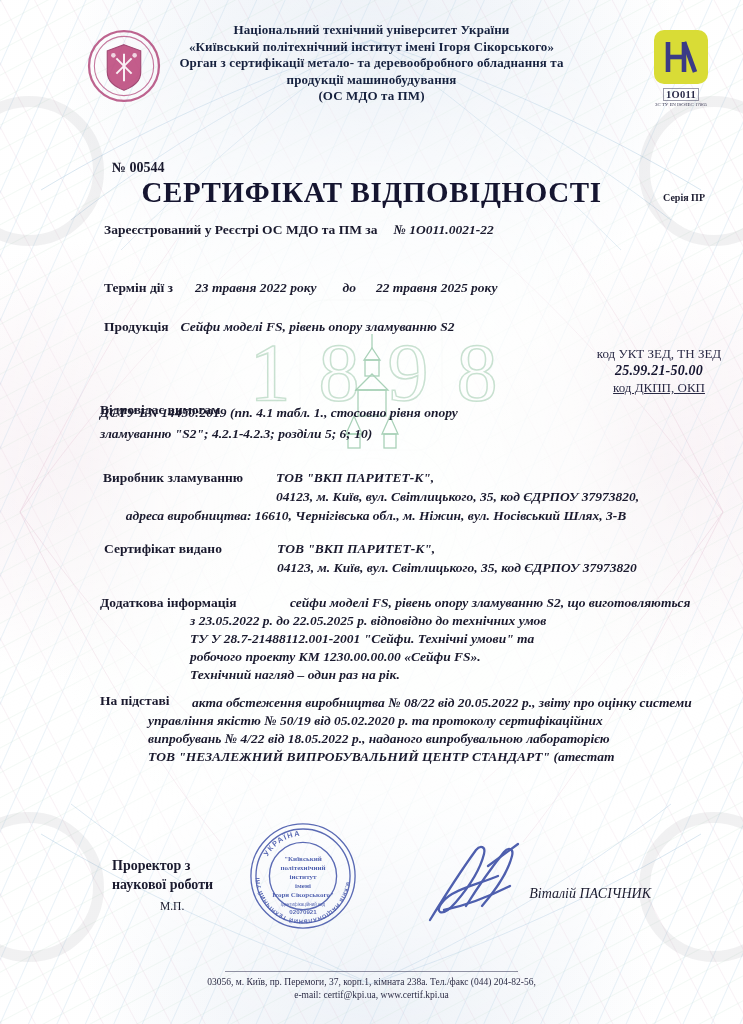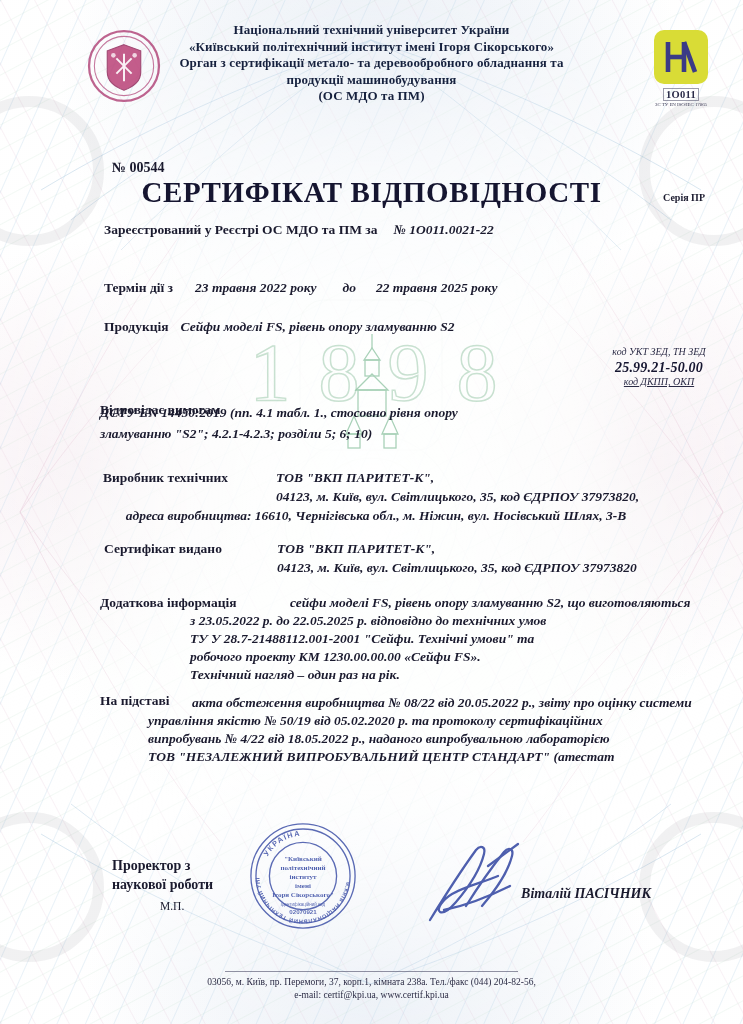--- a/index.html
+++ b/index.html
@@ -172,21 +172,21 @@
   .row-product { top: 319px; left: 104px; }
   .row-product .value { margin-left: 12px; }
 
   .ukt {
     position: absolute;
     top: 346px; right: 16px;
     width: 136px;
     text-align: center;
     line-height: 1.25;
   }
-  .ukt .small { font-size: 10px; color: #2a2a45; font-style: italic; }
+  .ukt .small { font-size: 13px; color: #2a2a45; }
   .ukt .code  { font-size: 14px; font-weight: bold; font-style: italic; color: #151530; letter-spacing: .2px; }
   .ukt .small.underlined { text-decoration: underline; }
 
   .row-conform { top: 402px; left: 100px; width: 600px; }
   .row-conform .value-block {
     font-style: italic; font-weight: bold;
     line-height: 21px;
   }
   .row-conform .label { position: absolute; left: 0; top: 0; }
 
@@ -223,21 +223,21 @@
     line-height: 19px;
   }
   .sig-mp {
     position: absolute;
     top: 900px; left: 160px;
     font-size: 11.5px;
   }
   .sig-name {
     position: absolute;
     top: 886px; right: 92px;
-    font-size: 14px; font-weight: bold; font-style: italic;
+    font-size: 14px; font-weight: normal; font-style: italic;
   }
 
   
   .stamp {
     position: absolute;
     left: 247px; top: 820px;
     width: 112px; height: 112px;
     opacity: .85;
   }
   .signature-mark {
@@ -421,21 +421,21 @@
 
     <div class="field row-conform">
       <span class="label">Відповідає вимогам</span>
       <div class="value-block">
         <div>ДСТУ ЕN 14450:2019 (пп. 4.1 табл. 1., стосовно рівня опору</div>
         <div>зламуванню "S2"; 4.2.1-4.2.3; розділи 5; 6; 10)</div>
       </div>
     </div>
 
     <div class="field row-maker">
-      <span class="label">Виробник технічних</span>
+      <span class="label">Виробник зламуванню</span>
       <div class="l1">ТОВ "ВКП ПАРИТЕТ-К",</div>
       <div class="l2">04123, м. Київ, вул. Світлицького, 35, код ЄДРПОУ 37973820,</div>
       <div class="l3">адреса виробництва: 16610, Чернігівська обл., м. Ніжин, вул. Носівський Шлях, 3-В</div>
     </div>
 
     <div class="field row-issued">
       <span class="label">Сертифікат видано</span>
       <div class="l1">ТОВ "ВКП ПАРИТЕТ-К",</div>
       <div class="l2">04123, м. Київ, вул. Світлицького, 35, код ЄДРПОУ 37973820</div>
     </div>

